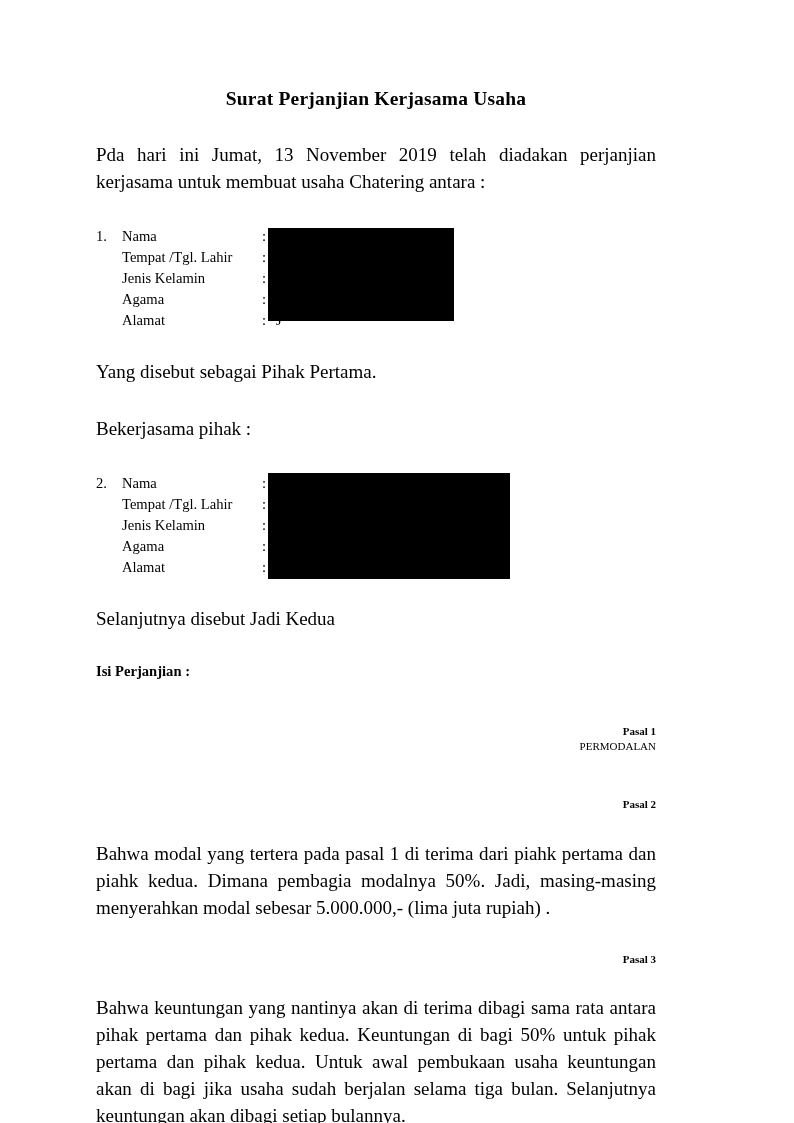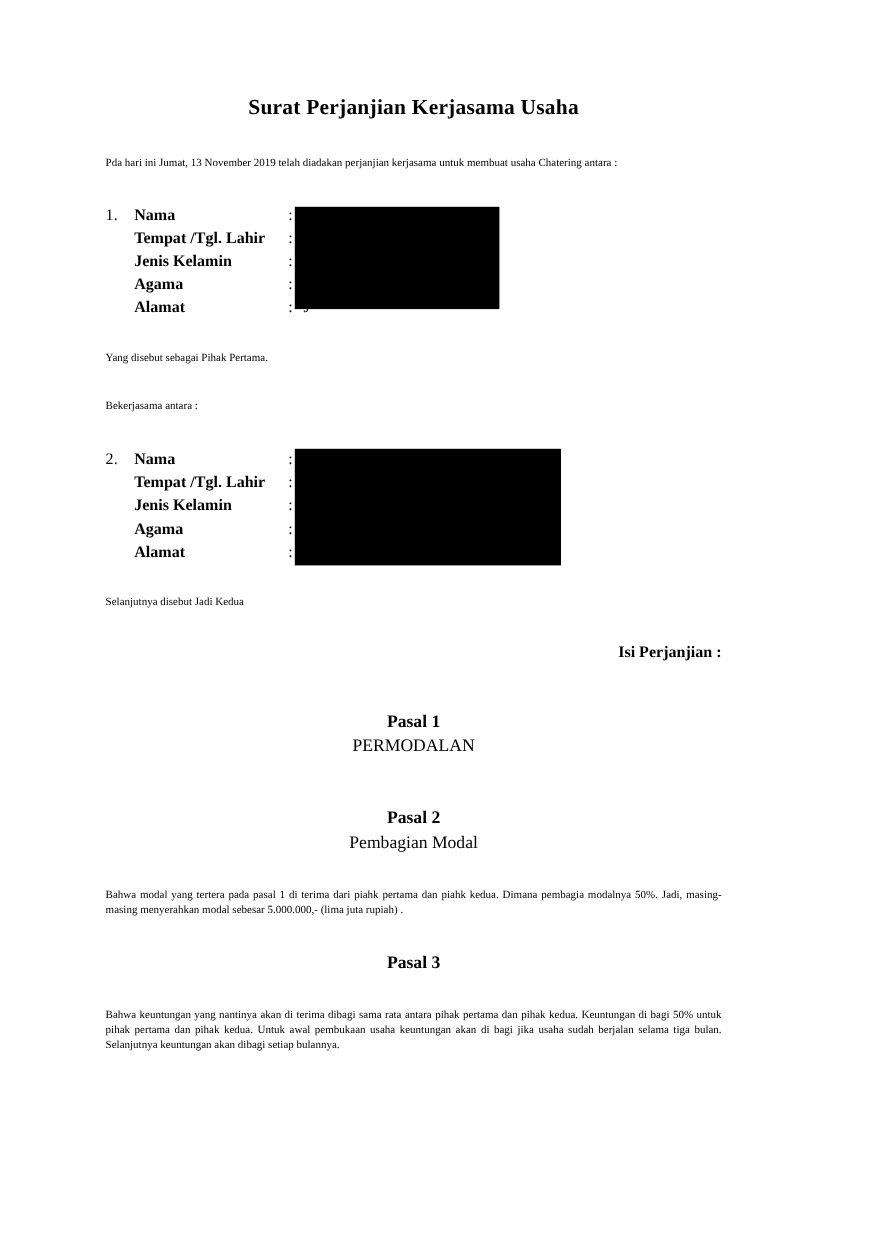--- a/index.html
+++ b/index.html
@@ -23,21 +23,21 @@
     position: relative;
   }
   .doc-title {
     text-align: center;
     font-size: 19.5px;
     font-weight: bold;
     letter-spacing: 0.2px;
     margin: 0 0 32px 0;
   }
   p.para {
-    font-size: 10px;
+    font-size: 19px;
     line-height: 1.42;
     text-align: justify;
     margin: 0 0 16px 0;
   }
   .spacer-sm { height: 14px; }
   .spacer-md { height: 22px; }
 
   
   .party {
     position: relative;
@@ -49,21 +49,20 @@
     font-size: 14.6px;
     line-height: 1.44;
   }
   .party-num {
     width: 26px;
     flex: 0 0 26px;
   }
   .party-label {
     width: 140px;
     flex: 0 0 140px;
-    font-weight: bold;
   }
   .party-colon {
     width: 14px;
     flex: 0 0 14px;
   }
   .party-value {
     flex: 1 1 auto;
     white-space: nowrap;
   }
   .redaction {
@@ -77,29 +76,29 @@
     height: 93px;
   }
   .redact-2 {
     left: 172px;
     top: 0px;
     width: 242px;
     height: 106px;
   }
 
   .center {
-    text-align: center;
-    font-size: 16px;
+    text-align: right;
+    font-size: 11px;
     line-height: 1.42;
     margin: 0;
   }
   .center.bold { font-weight: bold; }
   .heading-group { margin: 0 0 14px 0; }
   .isi {
-    text-align: right;
+    text-align: left;
     font-weight: bold;
     font-size: 14.6px;
     margin: 30px 0 0 0;
   }
 </style>
 </head>
 <body>
 
 <div class="page">
 
@@ -142,21 +141,21 @@
     </div>
     <div class="redaction redact-1"></div>
   </div>
 
   <div class="spacer-sm"></div>
 
   <p class="para">Yang disebut sebagai Pihak Pertama.</p>
 
   <div class="spacer-sm"></div>
 
-  <p class="para">Bekerjasama antara :</p>
+  <p class="para">Bekerjasama pihak :</p>
 
   <div class="spacer-sm"></div>
 
   <div class="party">
     <div class="party-row">
       <span class="party-num">2.</span>
       <span class="party-label">Nama</span>
       <span class="party-colon">:</span>
       <span class="party-value"></span>
     </div>
@@ -199,21 +198,20 @@
   <div class="heading-group">
     <p class="center bold">Pasal 1</p>
     <p class="center">PERMODALAN</p>
   </div>
   <div class="spacer-sm"></div>
 
   <div class="spacer-sm"></div>
 
   <div class="heading-group">
     <p class="center bold">Pasal 2</p>
-    <p class="center">Pembagian Modal</p>
   </div>
   <div class="spacer-sm"></div>
   <p class="para">Bahwa modal yang tertera pada pasal 1 di terima dari piahk pertama dan piahk kedua. Dimana pembagia modalnya 50%. Jadi, masing-masing menyerahkan modal sebesar 5.000.000,- (lima juta rupiah) .</p>
 
   <div class="spacer-sm"></div>
 
   <div class="heading-group">
     <p class="center bold">Pasal 3</p>
   </div>
   <div class="spacer-sm"></div>

